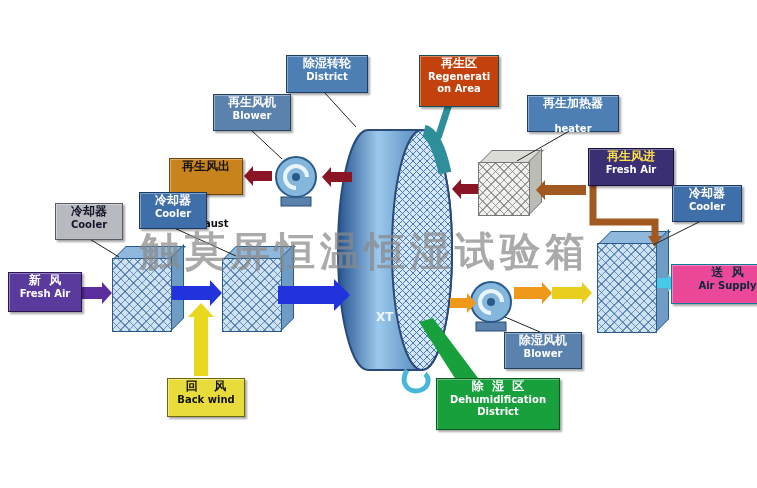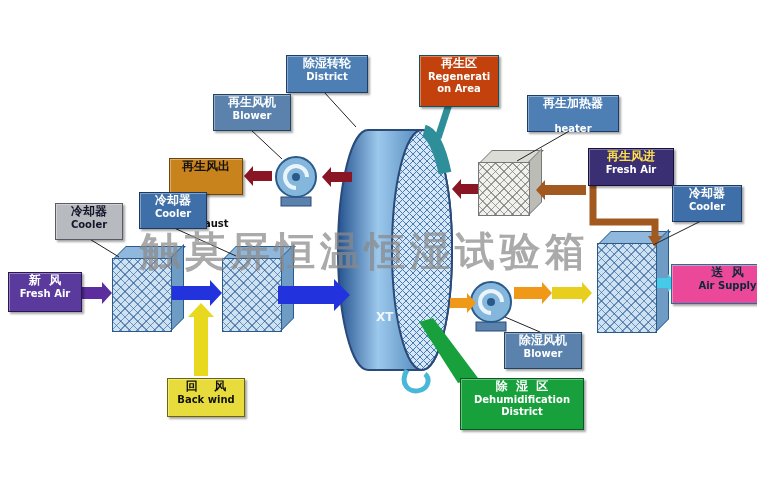--- a/index.html
+++ b/index.html
@@ -204,21 +204,21 @@
   <div class="lbl c-backwind" style="left:167px;top:378px;width:76px;height:37px;">
     <span class="zh">回    风</span>
     <span class="en">Back wind</span>
   </div>
 
   <div class="lbl c-blowerlbl" style="left:504px;top:332px;width:76px;height:35px;">
     <span class="zh">除湿风机</span>
     <span class="en">Blower</span>
   </div>
 
-  <div class="lbl c-dehumid" style="left:460px;top:378px;width:122px;height:50px;">
+  <div class="lbl c-dehumid" style="left:436px;top:378px;width:122px;height:50px;">
     <span class="zh">除  湿  区</span>
     <span class="en">Dehumidification</span>
     <span class="en">District</span>
   </div>
 
   <div class="lbl c-airsupply" style="left:671px;top:264px;width:81px;height:38px;">
     <span class="zh">送  风</span>
     <span class="en">Air Supply</span>
   </div>
 

